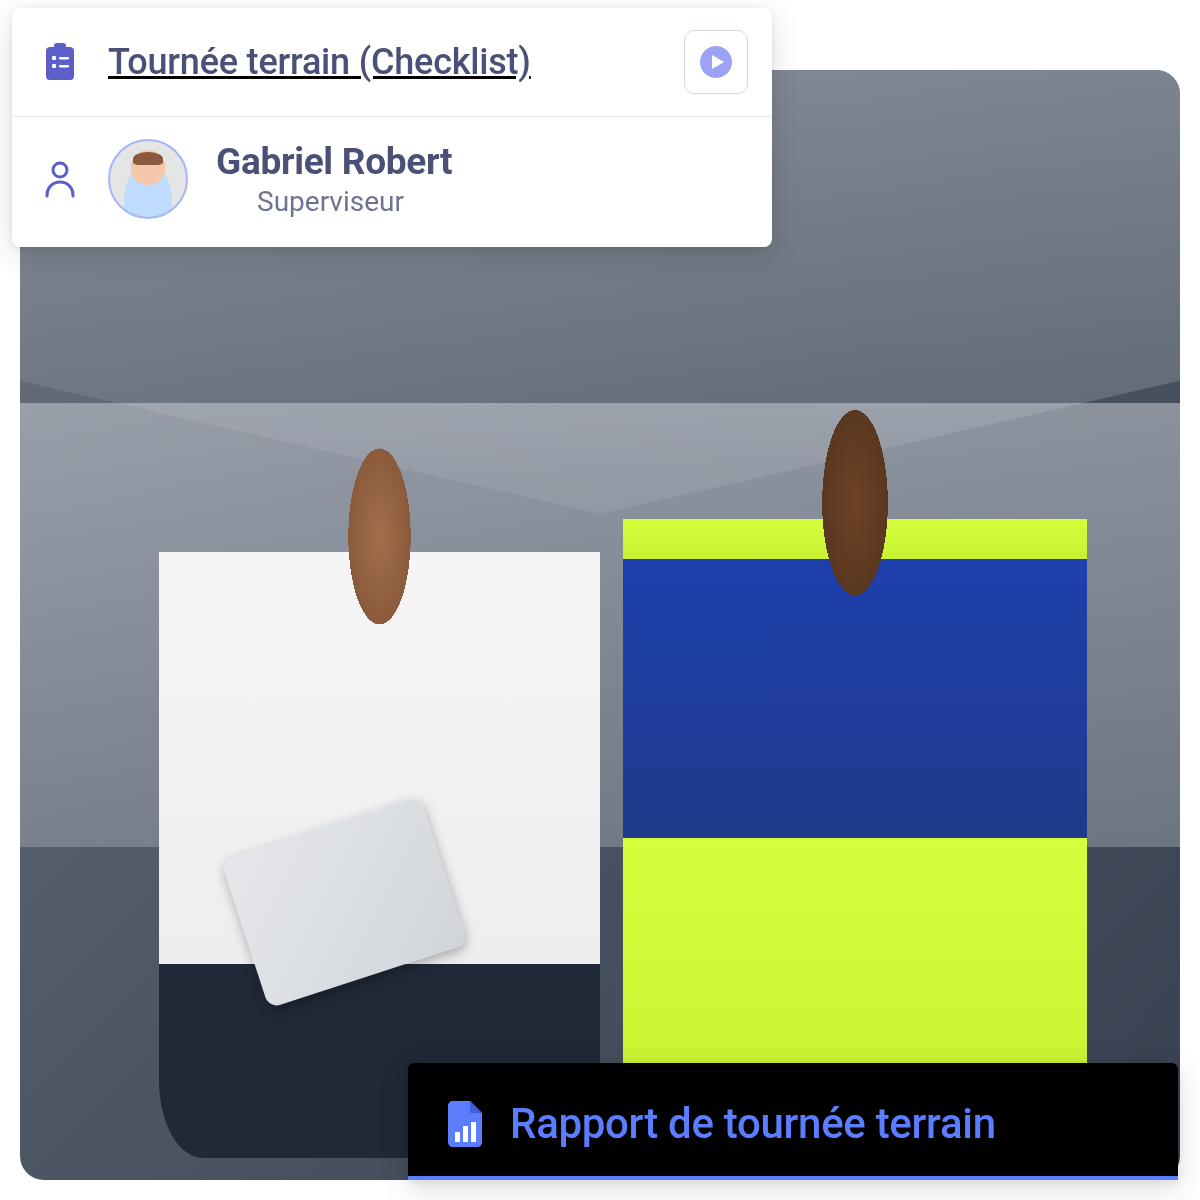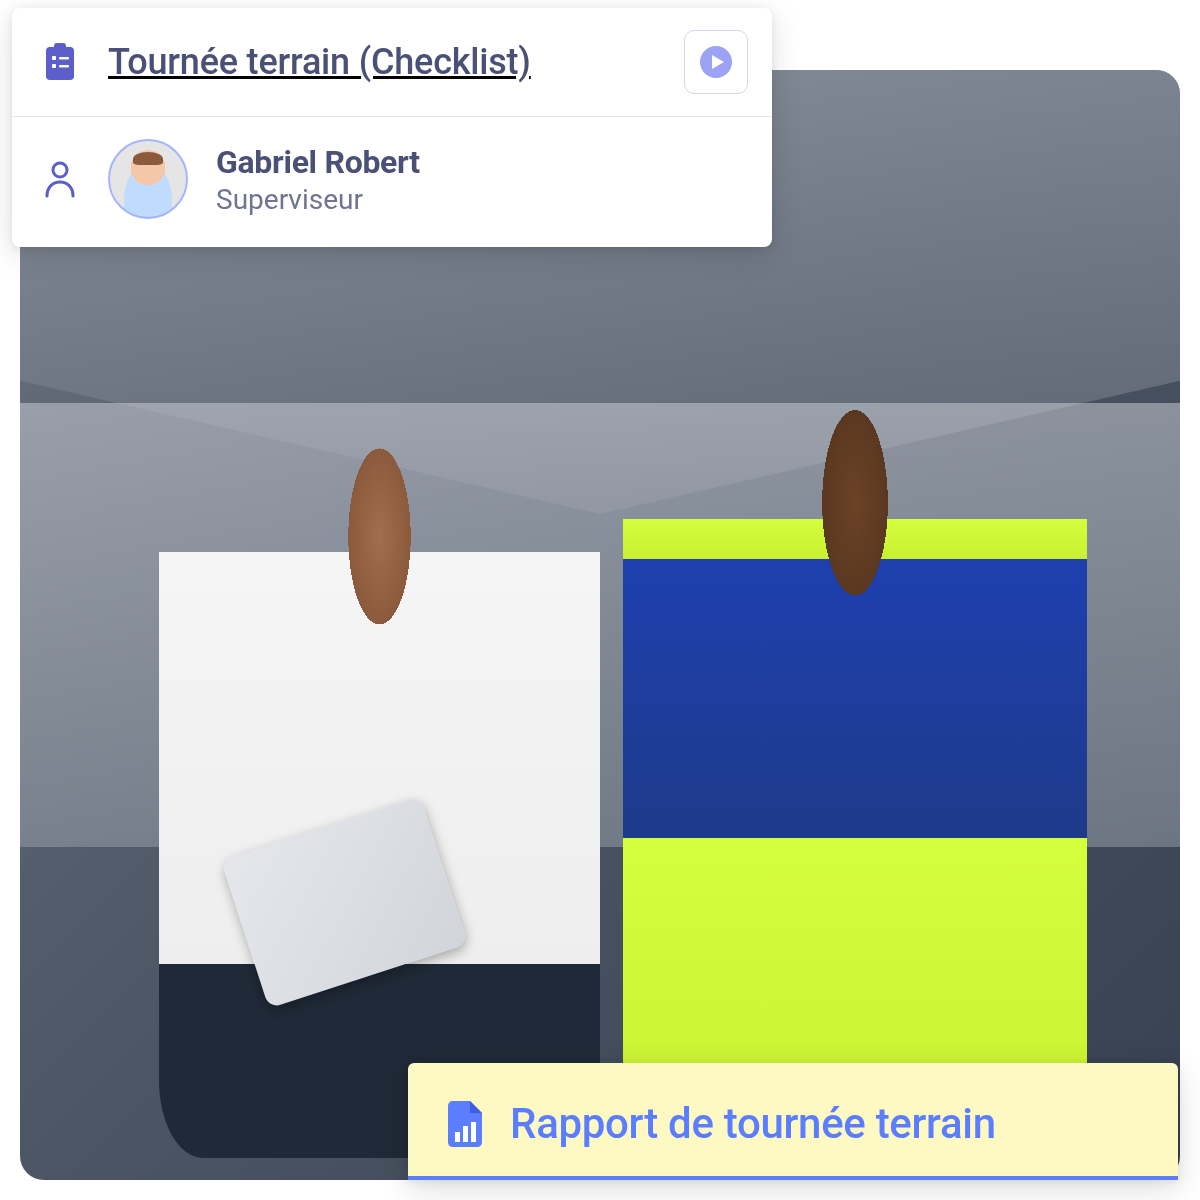--- a/index.html
+++ b/index.html
@@ -154,38 +154,39 @@
       height: 18%;
       background: #8b5a3c;
       border-radius: 50% 50% 20% 20%;
     }
     .user-text {
       display: flex;
       flex-direction: column;
       gap: 2px;
     }
     .user-name {
-      font-size: 32px;
+      font-size: 37px;
       font-weight: 700;
       color: #4b5176;
       letter-spacing: -0.3px;
     }
     .user-role {
       font-size: 28px;
       font-weight: 400;
       color: #6f7490;
+      margin-left: 41px;
     }
 
     
     .report-card {
       position: absolute;
       bottom: 20px;
       right: 22px;
       width: 770px;
-      background: #fef9c3;
+      background: #000000;
       border-radius: 6px 6px 0 0;
       box-shadow: 0 8px 32px rgba(0,0,0,0.14), 0 2px 8px rgba(0,0,0,0.08);
       z-index: 10;
       padding: 36px 36px 28px 36px;
       border-bottom: 4px solid #5b7dff;
     }
     .report-content {
       display: flex;
       align-items: center;
       gap: 24px;

